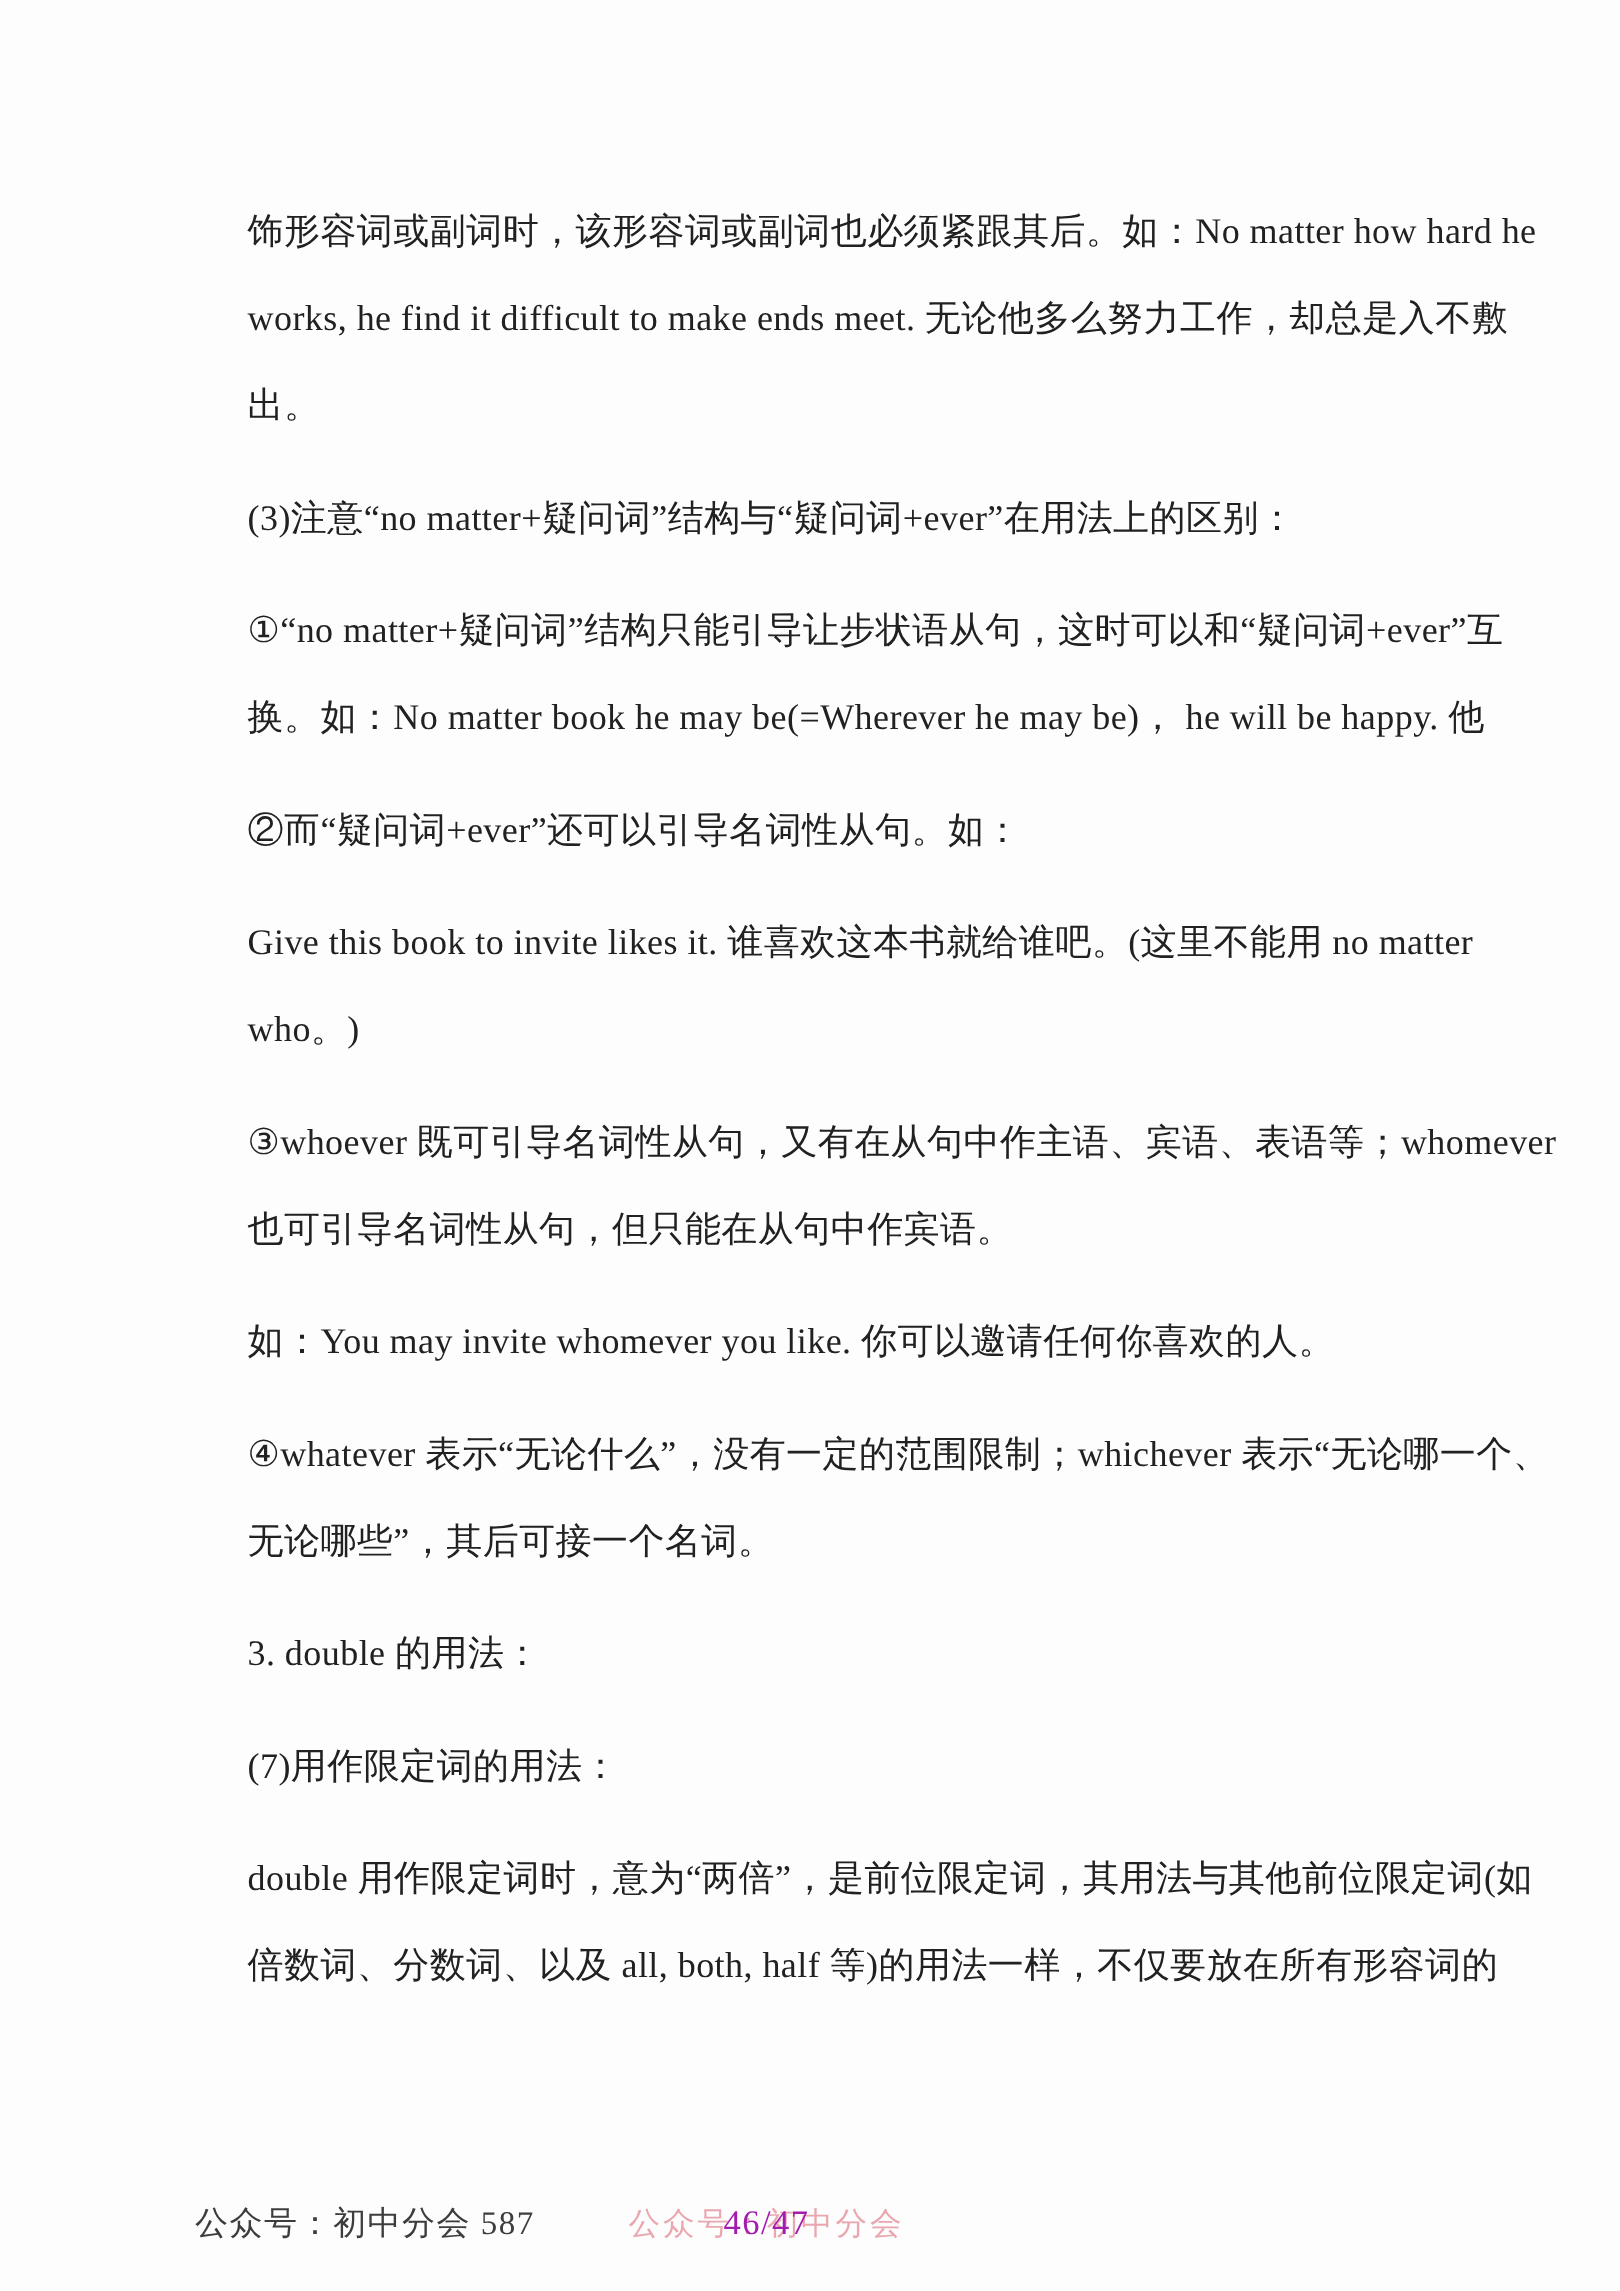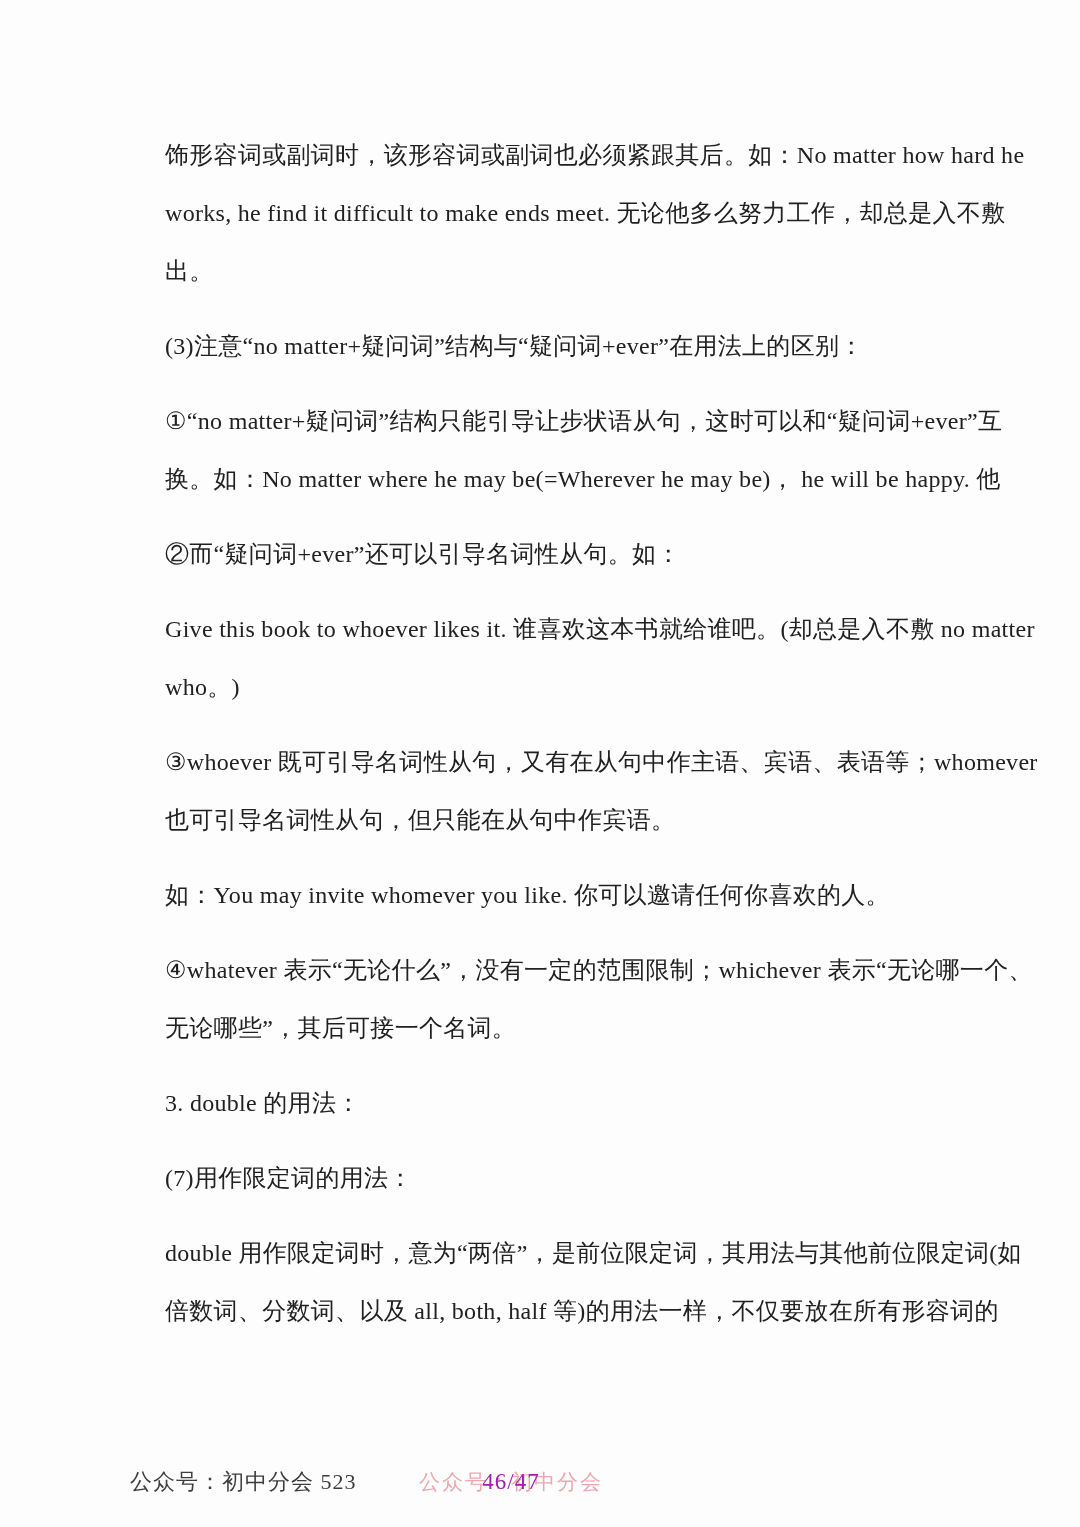--- a/index.html
+++ b/index.html
@@ -73,29 +73,29 @@
       <div class="line">works, he find it difficult to make ends meet. 无论他多么努力工作，却总是入不敷</div>
       <div class="line">出。</div>
     </section>
 
     <section class="para">
       <div class="line">(3)注意“no matter+疑问词”结构与“疑问词+ever”在用法上的区别：</div>
     </section>
 
     <section class="para">
       <div class="line">①“no matter+疑问词”结构只能引导让步状语从句，这时可以和“疑问词+ever”互</div>
-      <div class="line">换。如：No matter where he may be(=Wherever he may be)，  he will be happy. 他</div>
+      <div class="line">换。如：No matter book he may be(=Wherever he may be)，  he will be happy. 他</div>
     </section>
 
     <section class="para">
       <div class="line">②而“疑问词+ever”还可以引导名词性从句。如：</div>
     </section>
 
     <section class="para">
-      <div class="line">Give this book to whoever likes it. 谁喜欢这本书就给谁吧。(却总是入不敷  no matter</div>
+      <div class="line">Give this book to invite likes it. 谁喜欢这本书就给谁吧。(这里不能用  no matter</div>
       <div class="line">who。)</div>
     </section>
 
     <section class="para">
       <div class="line">③whoever 既可引导名词性从句，又有在从句中作主语、宾语、表语等；whomever</div>
       <div class="line">也可引导名词性从句，但只能在从句中作宾语。</div>
     </section>
 
     <section class="para">
       <div class="line">如：You may invite whomever you like.  你可以邀请任何你喜欢的人。</div>
@@ -115,21 +115,21 @@
     </section>
 
     <section class="para">
       <div class="line">double 用作限定词时，意为“两倍”，是前位限定词，其用法与其他前位限定词(如</div>
       <div class="line">倍数词、分数词、以及  all, both, half 等)的用法一样，不仅要放在所有形容词的</div>
     </section>
 
   </main>
 
   <footer>
-    <div class="footer-left">公众号：初中分会  523</div>
+    <div class="footer-left">公众号：初中分会  587</div>
 
     <div class="footer-center">
       <span class="watermark">公众号：初中分会</span>
       <span class="page-number">46/47</span>
     </div>
   </footer>
 
 </div>
 
 </body></html>

